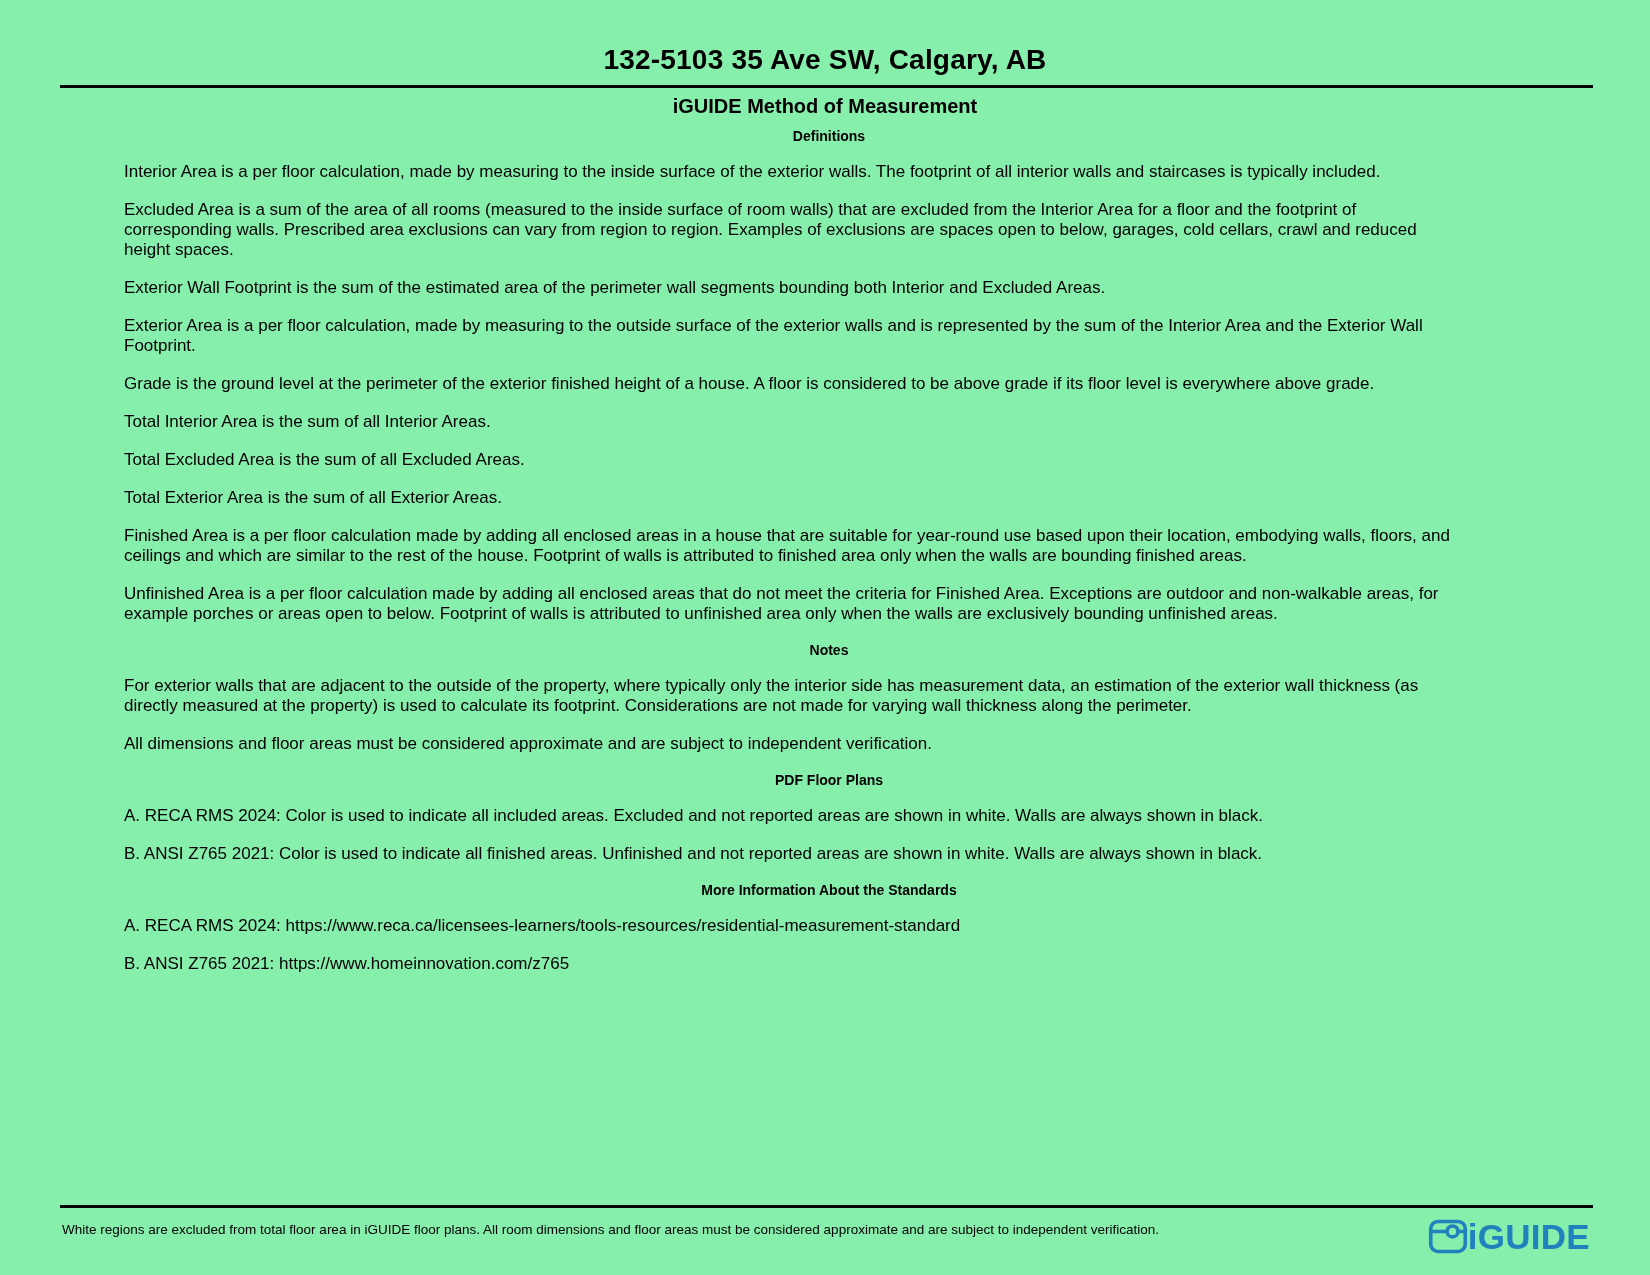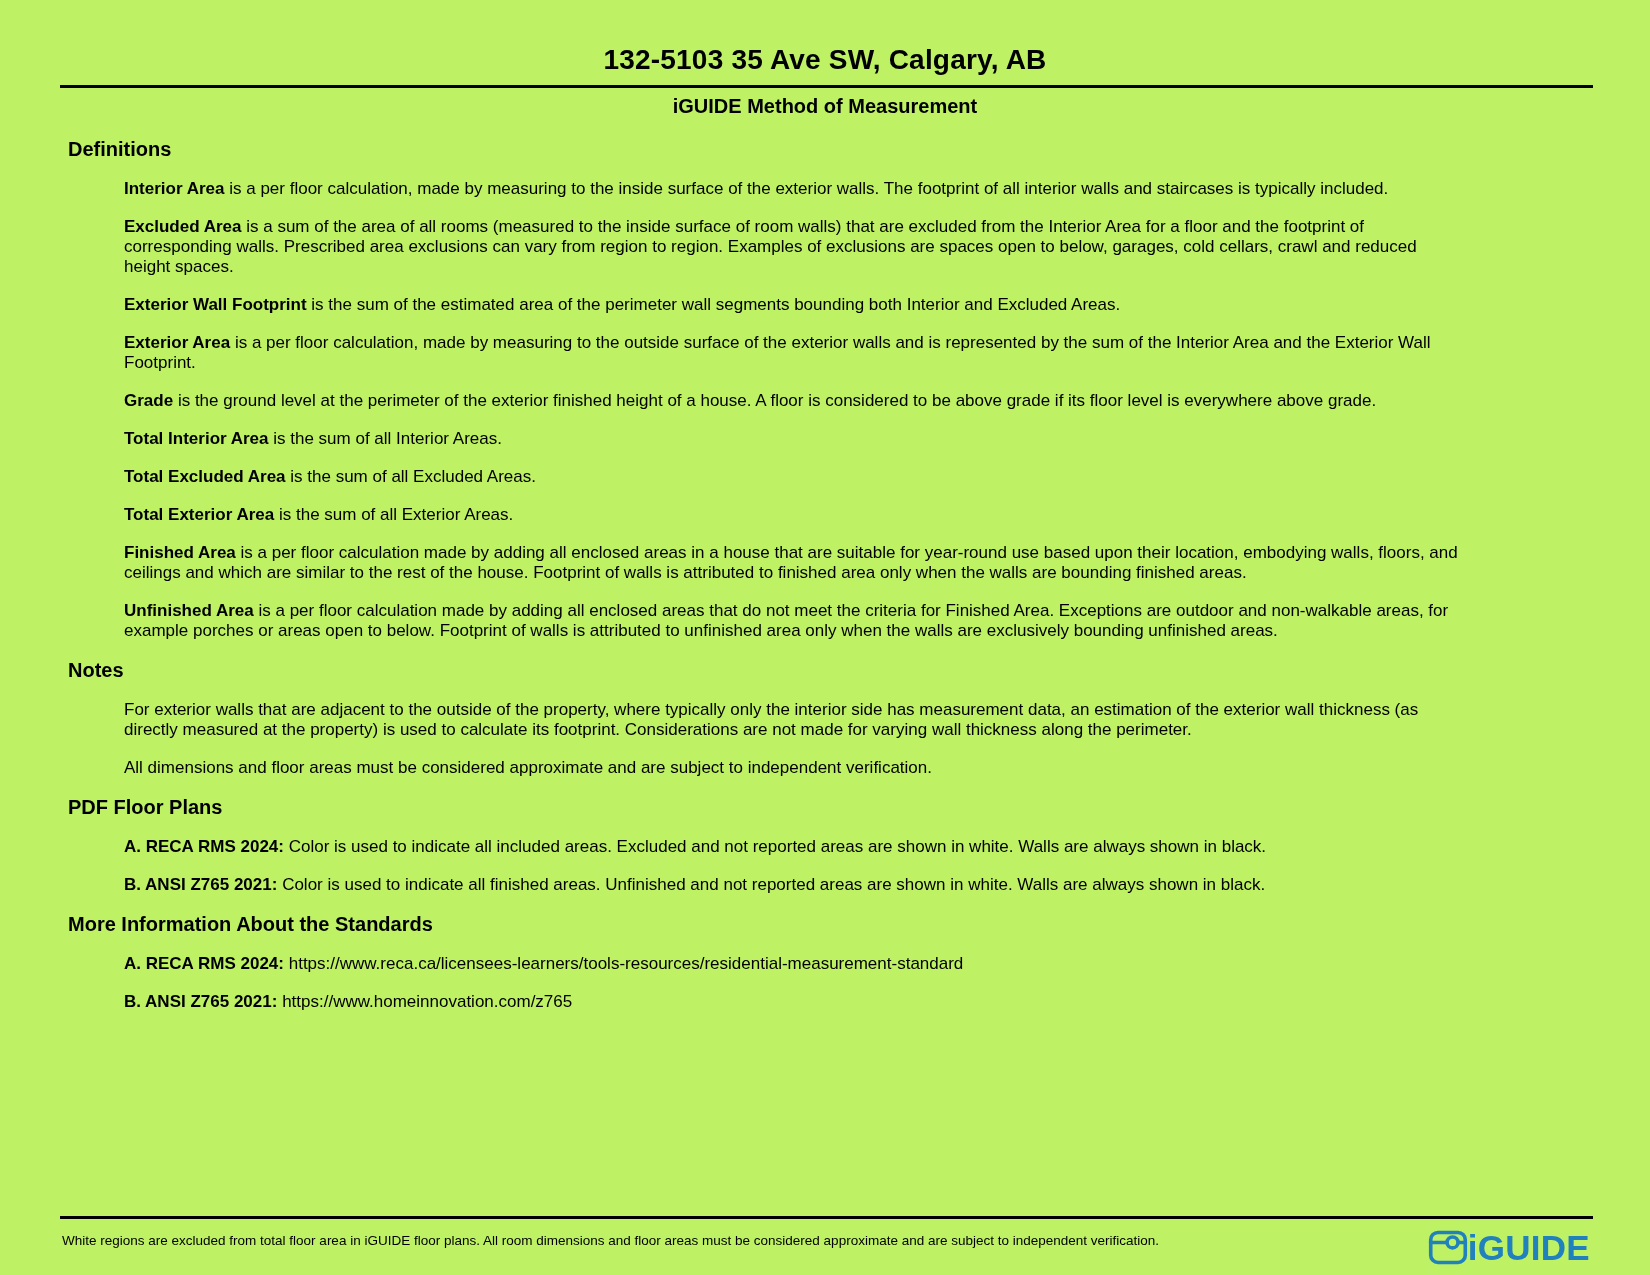--- a/index.html
+++ b/index.html
@@ -1,20 +1,20 @@
 <!DOCTYPE html>
 <html><head>
 <meta charset="utf-8">
 <style>
   * { box-sizing: border-box; }
   html, body { margin: 0; padding: 0; background: #ffffff; }
   .page {
     width: 1650px;
     height: 1275px;
-    background: #bef264;
+    background: #86efac;
     color: #000000;
     font-family: "Liberation Sans", sans-serif;
     display: flex;
     flex-direction: column;
     overflow: hidden;
   }
   .header { text-align: center; padding-top: 44px; }
   .doc-title {
     font-size: 28px;
     font-weight: bold;
@@ -26,32 +26,33 @@
     border-top: 3px solid #000;
     margin: 0 57px 0 60px;
   }
   .doc-subtitle {
     font-size: 20px;
     font-weight: bold;
     margin: 7px 0 0 0;
   }
   .main { padding: 2px 60px 0 68px; }
   .section-heading {
-    font-size: 20px;
+    font-size: 14px;
     font-weight: bold;
-    margin: 18px 0 18px 0;
+    margin: 8px 0 18px 0;
+    text-align: center;
   }
   .indent {
     margin: 0 0 18px 56px;
     max-width: 1340px;
     font-size: 17px;
     line-height: 20px;
   }
-  .indent b { font-weight: bold; }
-  .footer { margin-top: auto; padding-bottom: 8px; }
+  .indent b { font-weight: normal; }
+  .footer { margin-top: auto; padding-bottom: 19px; }
   .rule-bottom {
     border: none;
     border-top: 3px solid #000;
     margin: 0 57px 6px 60px;
   }
   .footer-row {
     display: flex;
     justify-content: space-between;
     align-items: flex-start;
     padding: 0 60px 0 62px;

